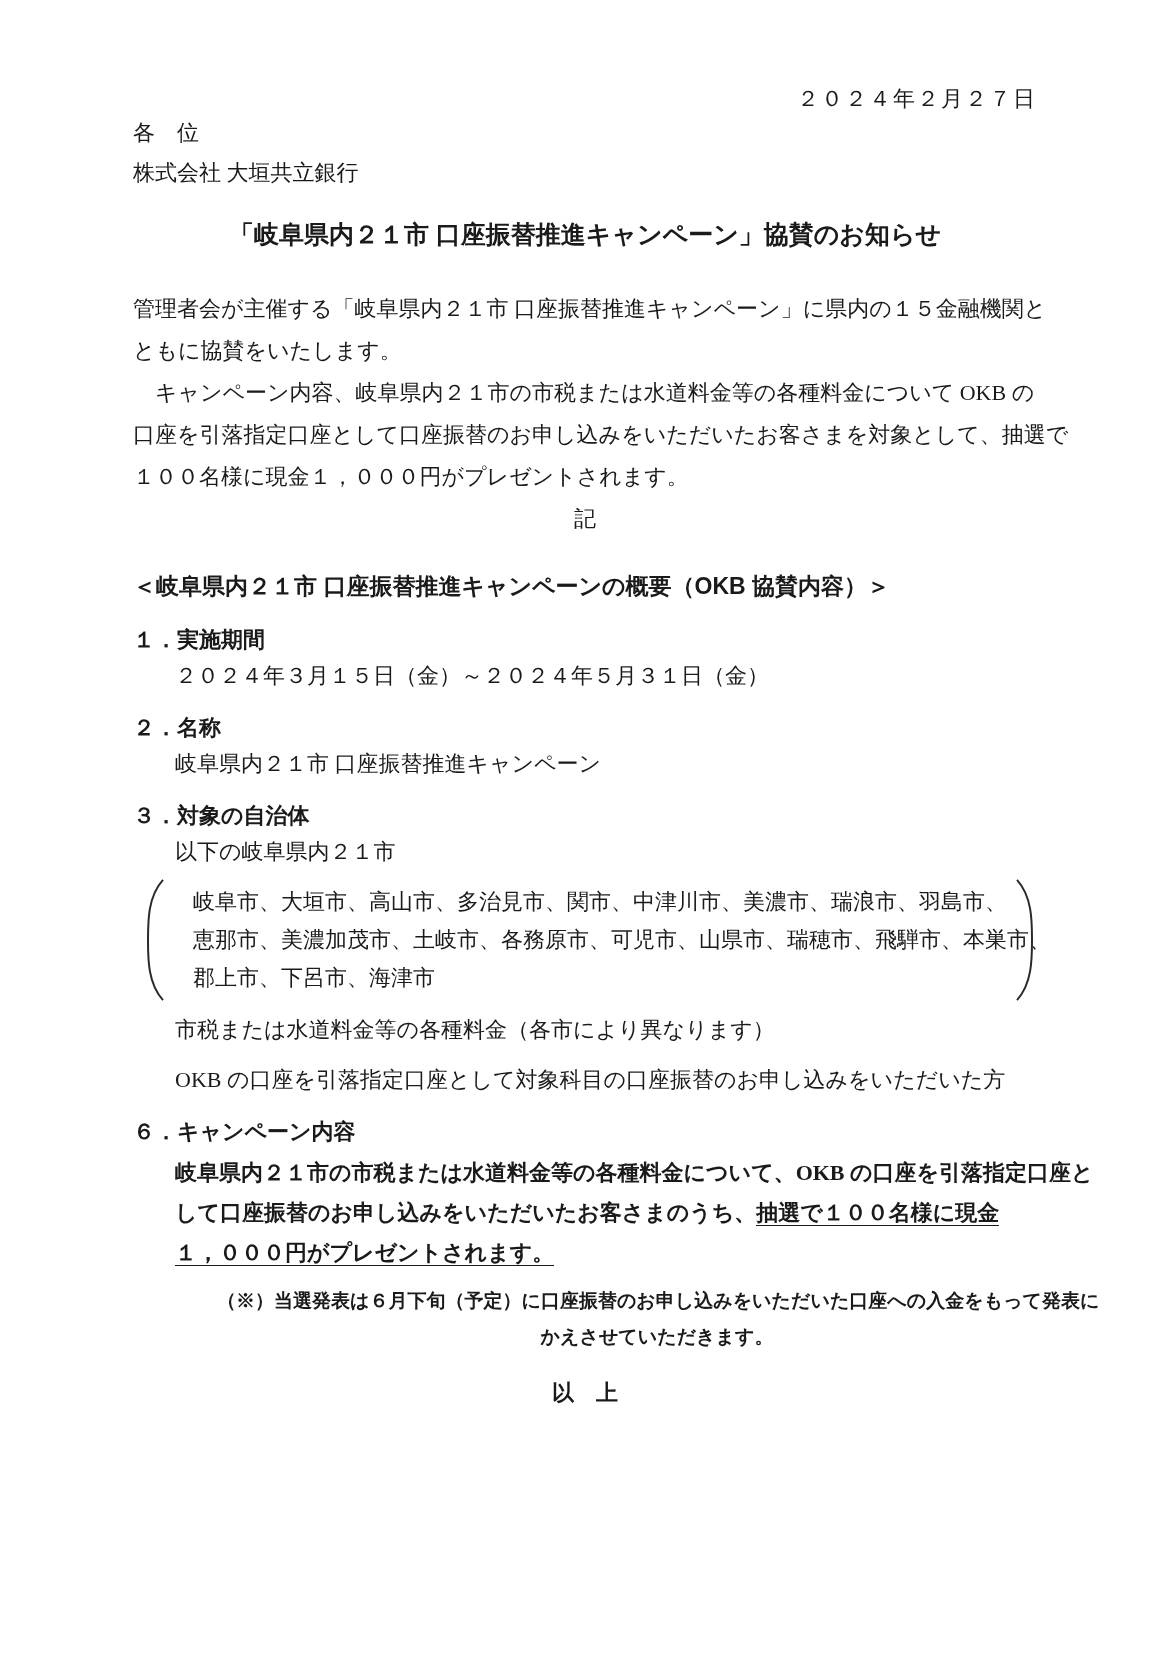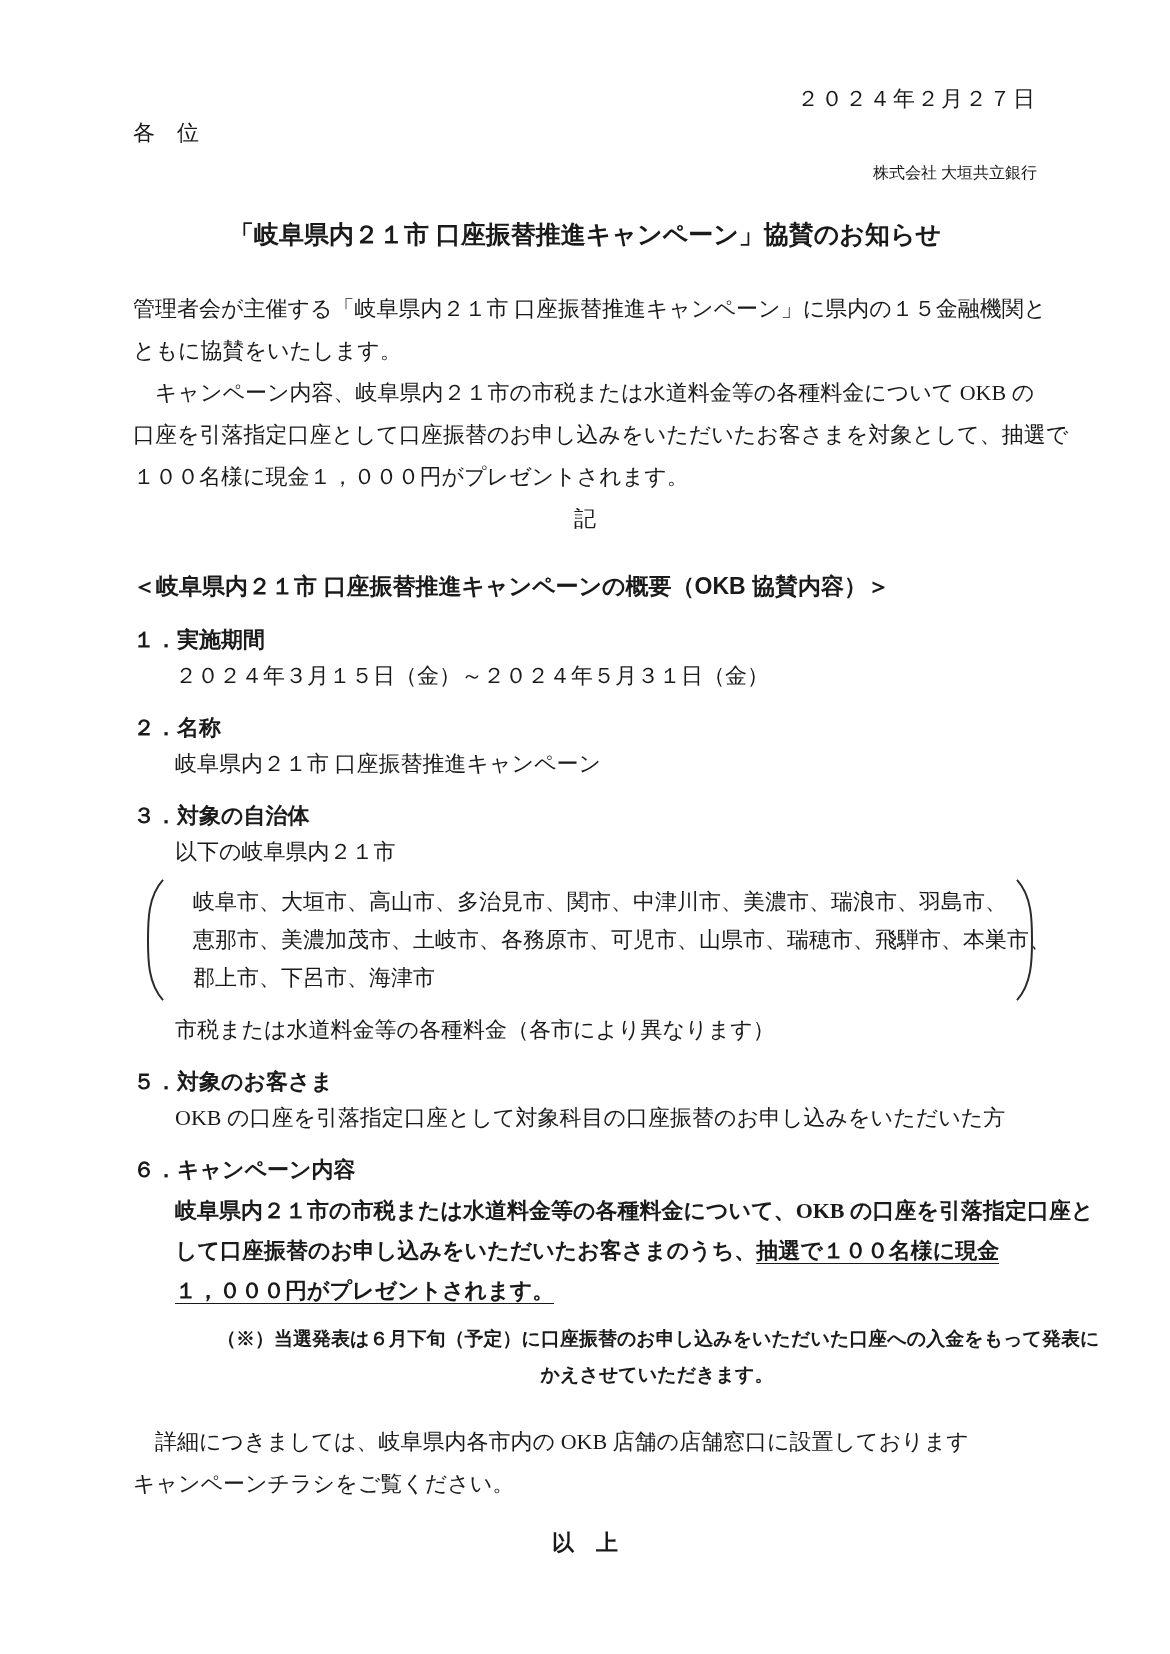--- a/index.html
+++ b/index.html
@@ -27,22 +27,21 @@
     line-height: 30px;
     letter-spacing: 2px;
   }
   .salutation {
     margin-top: 4px;
     font-size: 22px;
     line-height: 30px;
   }
   .company {
     margin-top: 10px;
-    text-align: right;
-    font-size: 16px;
+    font-size: 22px;
     line-height: 30px;
   }
   .doc-title {
     margin: 28px 0 0 0;
     text-align: center;
     font-size: 25px;
     line-height: 36px;
   }
   .intro {
     margin-top: 36px;
@@ -175,37 +174,32 @@
         <path d="M4 3 C 19 20, 19 45, 19 65 C 19 85, 19 110, 4 127" fill="none" stroke="#2a2a2a" stroke-width="2" vector-effect="non-scaling-stroke"></path>
       </svg>
     </div>
   </div>
 
   <div class="section tight">
     <div class="section-body serif">市税または水道料金等の各種料金（各市により異なります）</div>
   </div>
 
   <div class="section">
-    <div class="section-heading gothic">５．対象のお客さま</div>
     <div class="section-body serif">OKB の口座を引落指定口座として対象科目の口座振替のお申し込みをいただいた方</div>
   </div>
 
   <div class="section">
     <div class="section-heading gothic">６．キャンペーン内容</div>
     <div class="s6-body">
       <div class="s6-line serif">岐阜県内２１市の市税または水道料金等の各種料金について、OKB の口座を引落指定口座と</div>
       <div class="s6-line serif"><span>して口座振替のお申し込みをいただいたお客さまのうち、</span><span class="underline">抽選で１００名様に現金</span></div>
       <div class="s6-line serif"><span class="underline">１，０００円がプレゼントされます。</span></div>
       <div class="note">
         <div class="note-line serif">（※）当選発表は６月下旬（予定）に口座振替のお申し込みをいただいた口座への入金をもって発表に</div>
         <div class="note-line cont serif">かえさせていただきます。</div>
       </div>
     </div>
   </div>
 
-  <div class="closing">
-    <div class="line serif">　詳細につきましては、岐阜県内各市内の OKB 店舗の店舗窓口に設置しております</div>
-    <div class="line serif">キャンペーンチラシをご覧ください。</div>
-  </div>
 
   <div class="sign-off serif">以　上</div>
 
 </div>
 
 </body></html>

